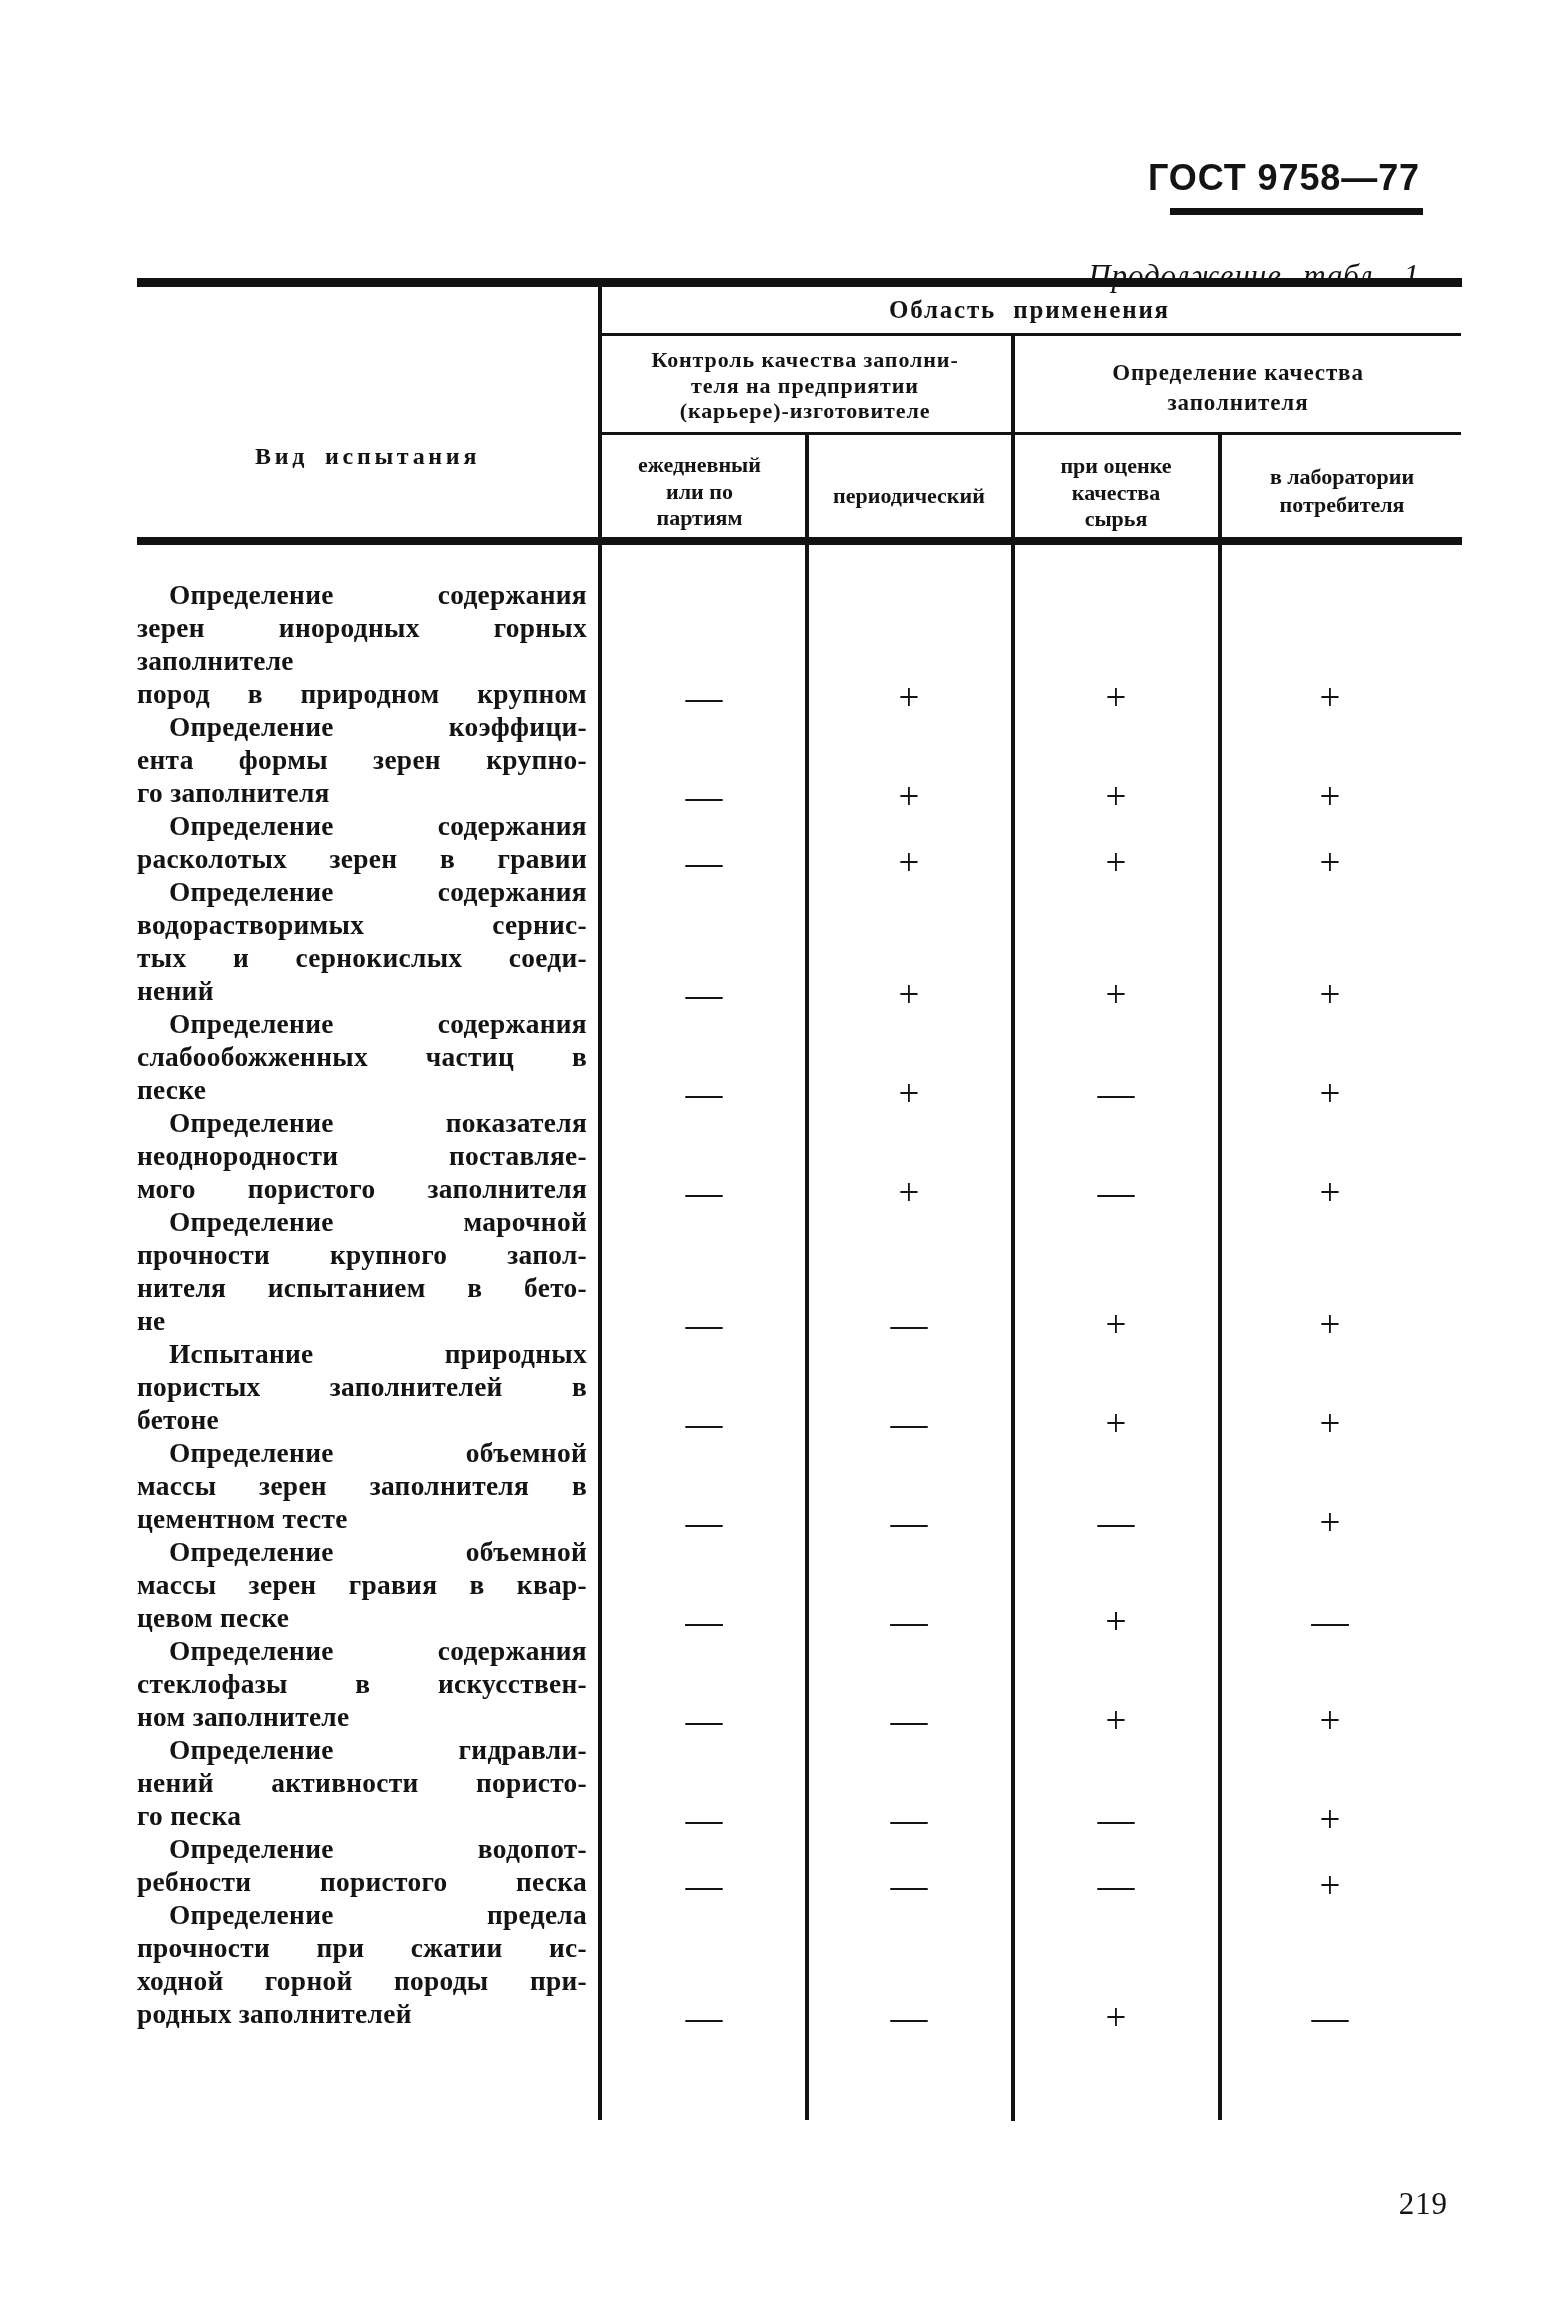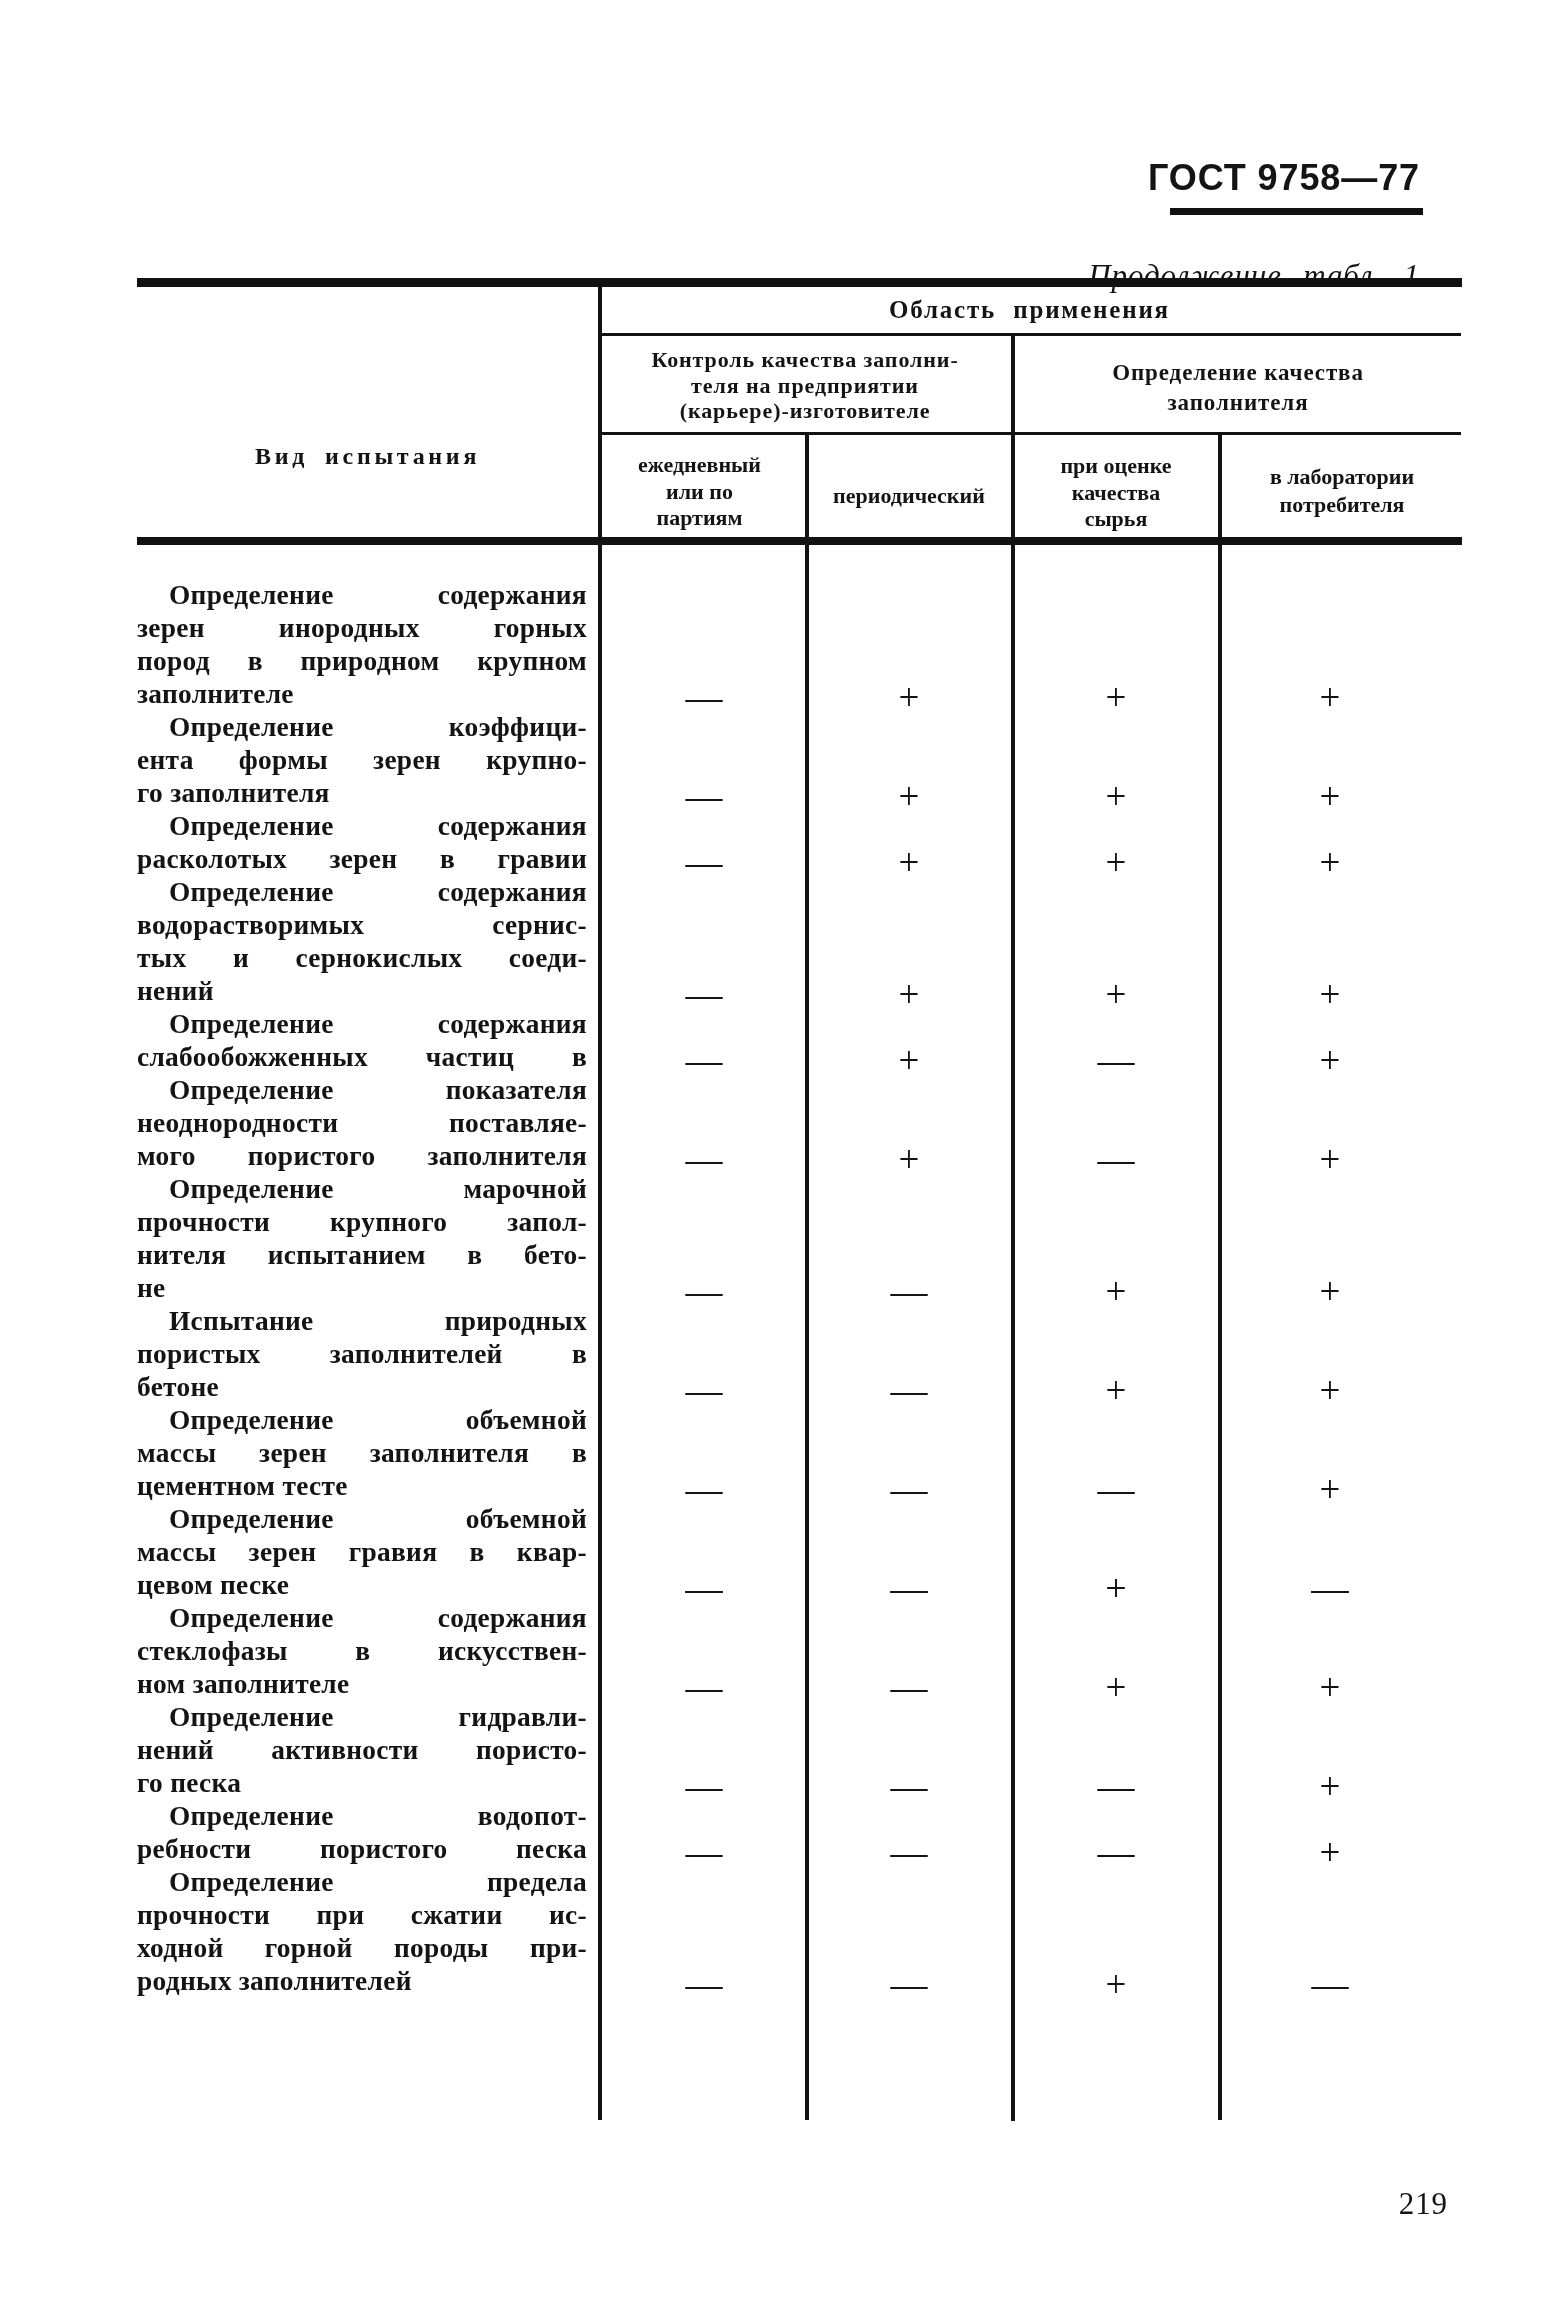--- a/index.html
+++ b/index.html
@@ -88,22 +88,22 @@
     <div class="abs hdr sub1">ежедневный<br>или по<br>партиям</div>
     <div class="abs hdr sub2">периодический</div>
     <div class="abs hdr sub3">при оценке<br>качества<br>сырья</div>
     <div class="abs hdr sub4">в лаборатории<br>потребителя</div>
 
     <div class="rows">
         <div class="trow">
           <div class="tname">
             <div class="ln first">Определение содержания</div>
             <div class="ln">зерен инородных горных</div>
+            <div class="ln lastln">заполнителе</div>
             <div class="ln">пород в природном крупном</div>
-            <div class="ln lastln">заполнителе</div>
           </div>
           <div class="mk c1">—</div>
           <div class="mk c2">+</div>
           <div class="mk c3">+</div>
           <div class="mk c4">+</div>
         </div>
         <div class="trow">
           <div class="tname">
             <div class="ln first">Определение коэффици-</div>
             <div class="ln">ента формы зерен крупно-</div>
@@ -133,20 +133,21 @@
           </div>
           <div class="mk c1">—</div>
           <div class="mk c2">+</div>
           <div class="mk c3">+</div>
           <div class="mk c4">+</div>
         </div>
         <div class="trow">
           <div class="tname">
             <div class="ln first">Определение содержания</div>
             <div class="ln">слабообожженных частиц в</div>
+            <div class="ln lastln">песке</div>
           </div>
           <div class="mk c1">—</div>
           <div class="mk c2">+</div>
           <div class="mk c3">—</div>
           <div class="mk c4">+</div>
         </div>
         <div class="trow">
           <div class="tname">
             <div class="ln first">Определение показателя</div>
             <div class="ln">неоднородности поставляе-</div>

